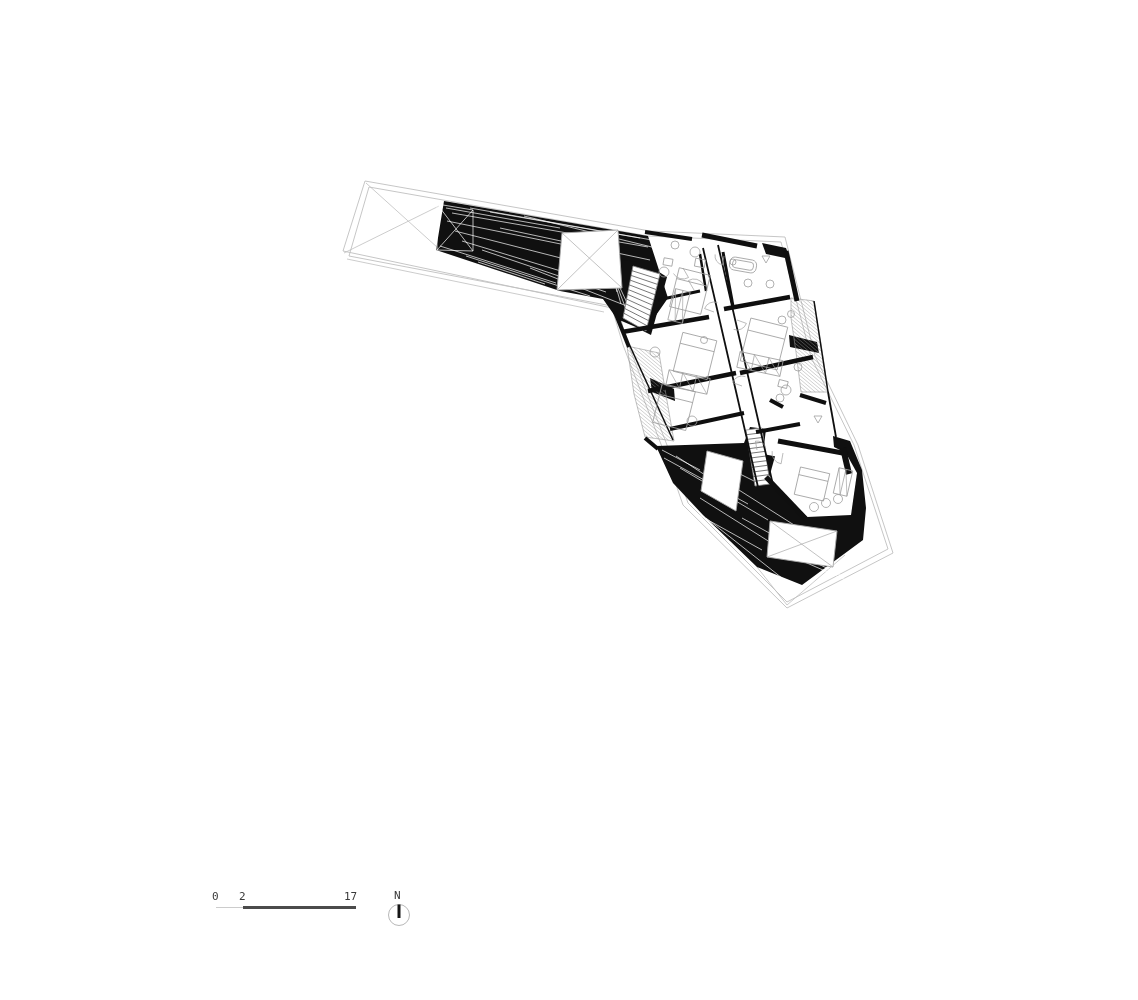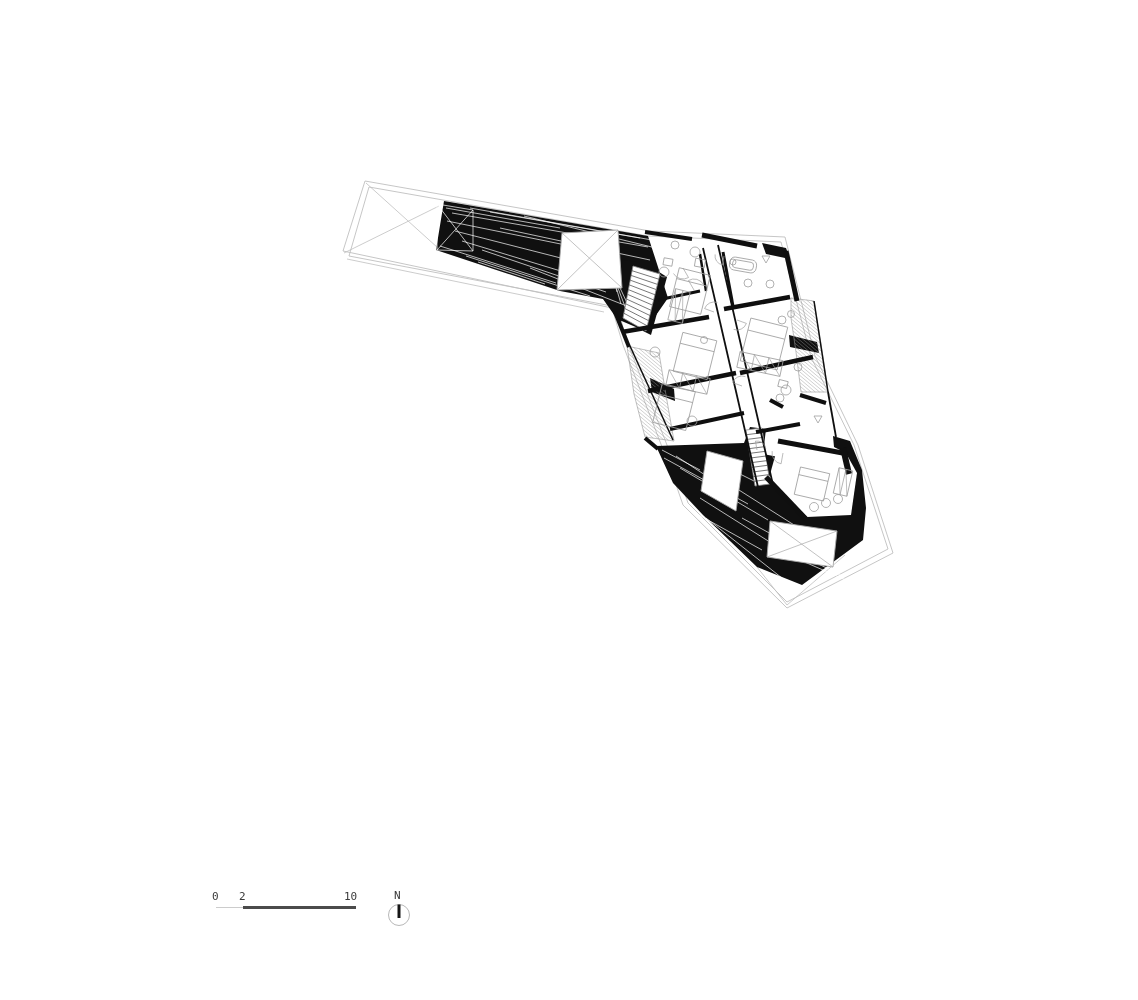--- a/index.html
+++ b/index.html
@@ -257,21 +257,21 @@
         <path d="M762,256 L770,256 L766,263 Z" fill="none" stroke="#9e9e9e" stroke-width="0.8"></path>
         <path d="M814,416 L822,416 L818,423 Z" fill="none" stroke="#9e9e9e" stroke-width="0.8"></path>
       </g>
     </svg>
 
   <div id="scale-bar">
     <div class="sb-line" id="sb-thin" style="left: 216px; top: 907px; width: 27px; height: 1px; background: rgb(204, 204, 204);"></div>
     <div class="sb-line" id="sb-thick" style="left: 243px; top: 906px; width: 113px; height: 2.5px; background: rgb(75, 75, 75);"></div>
   <span class="sb-label" style="left: 212px; top: 891px;">0</span>
       <span class="sb-label" style="left: 239px; top: 891px;">2</span>
-      <span class="sb-label" style="left: 344px; top: 891px;">10</span>
+      <span class="sb-label" style="left: 344px; top: 891px;">17</span>
     </div>
 
   <span class="sb-label" id="north-label" style="left: 394px; top: 890px;">N</span>
   <div id="north-box" style="left: 386px; top: 902px;">
     <svg id="north-svg" width="26" height="26">
       <circle id="north-circle" fill="#ffffff" cx="13" cy="13" r="10.5" stroke="#b8b8b8" stroke-width="1"></circle>
       <line id="north-needle" x1="13" x2="13" y1="2.5" y2="16" stroke="#161616" stroke-width="3"></line>
     </svg>
   </div>
 </div>

